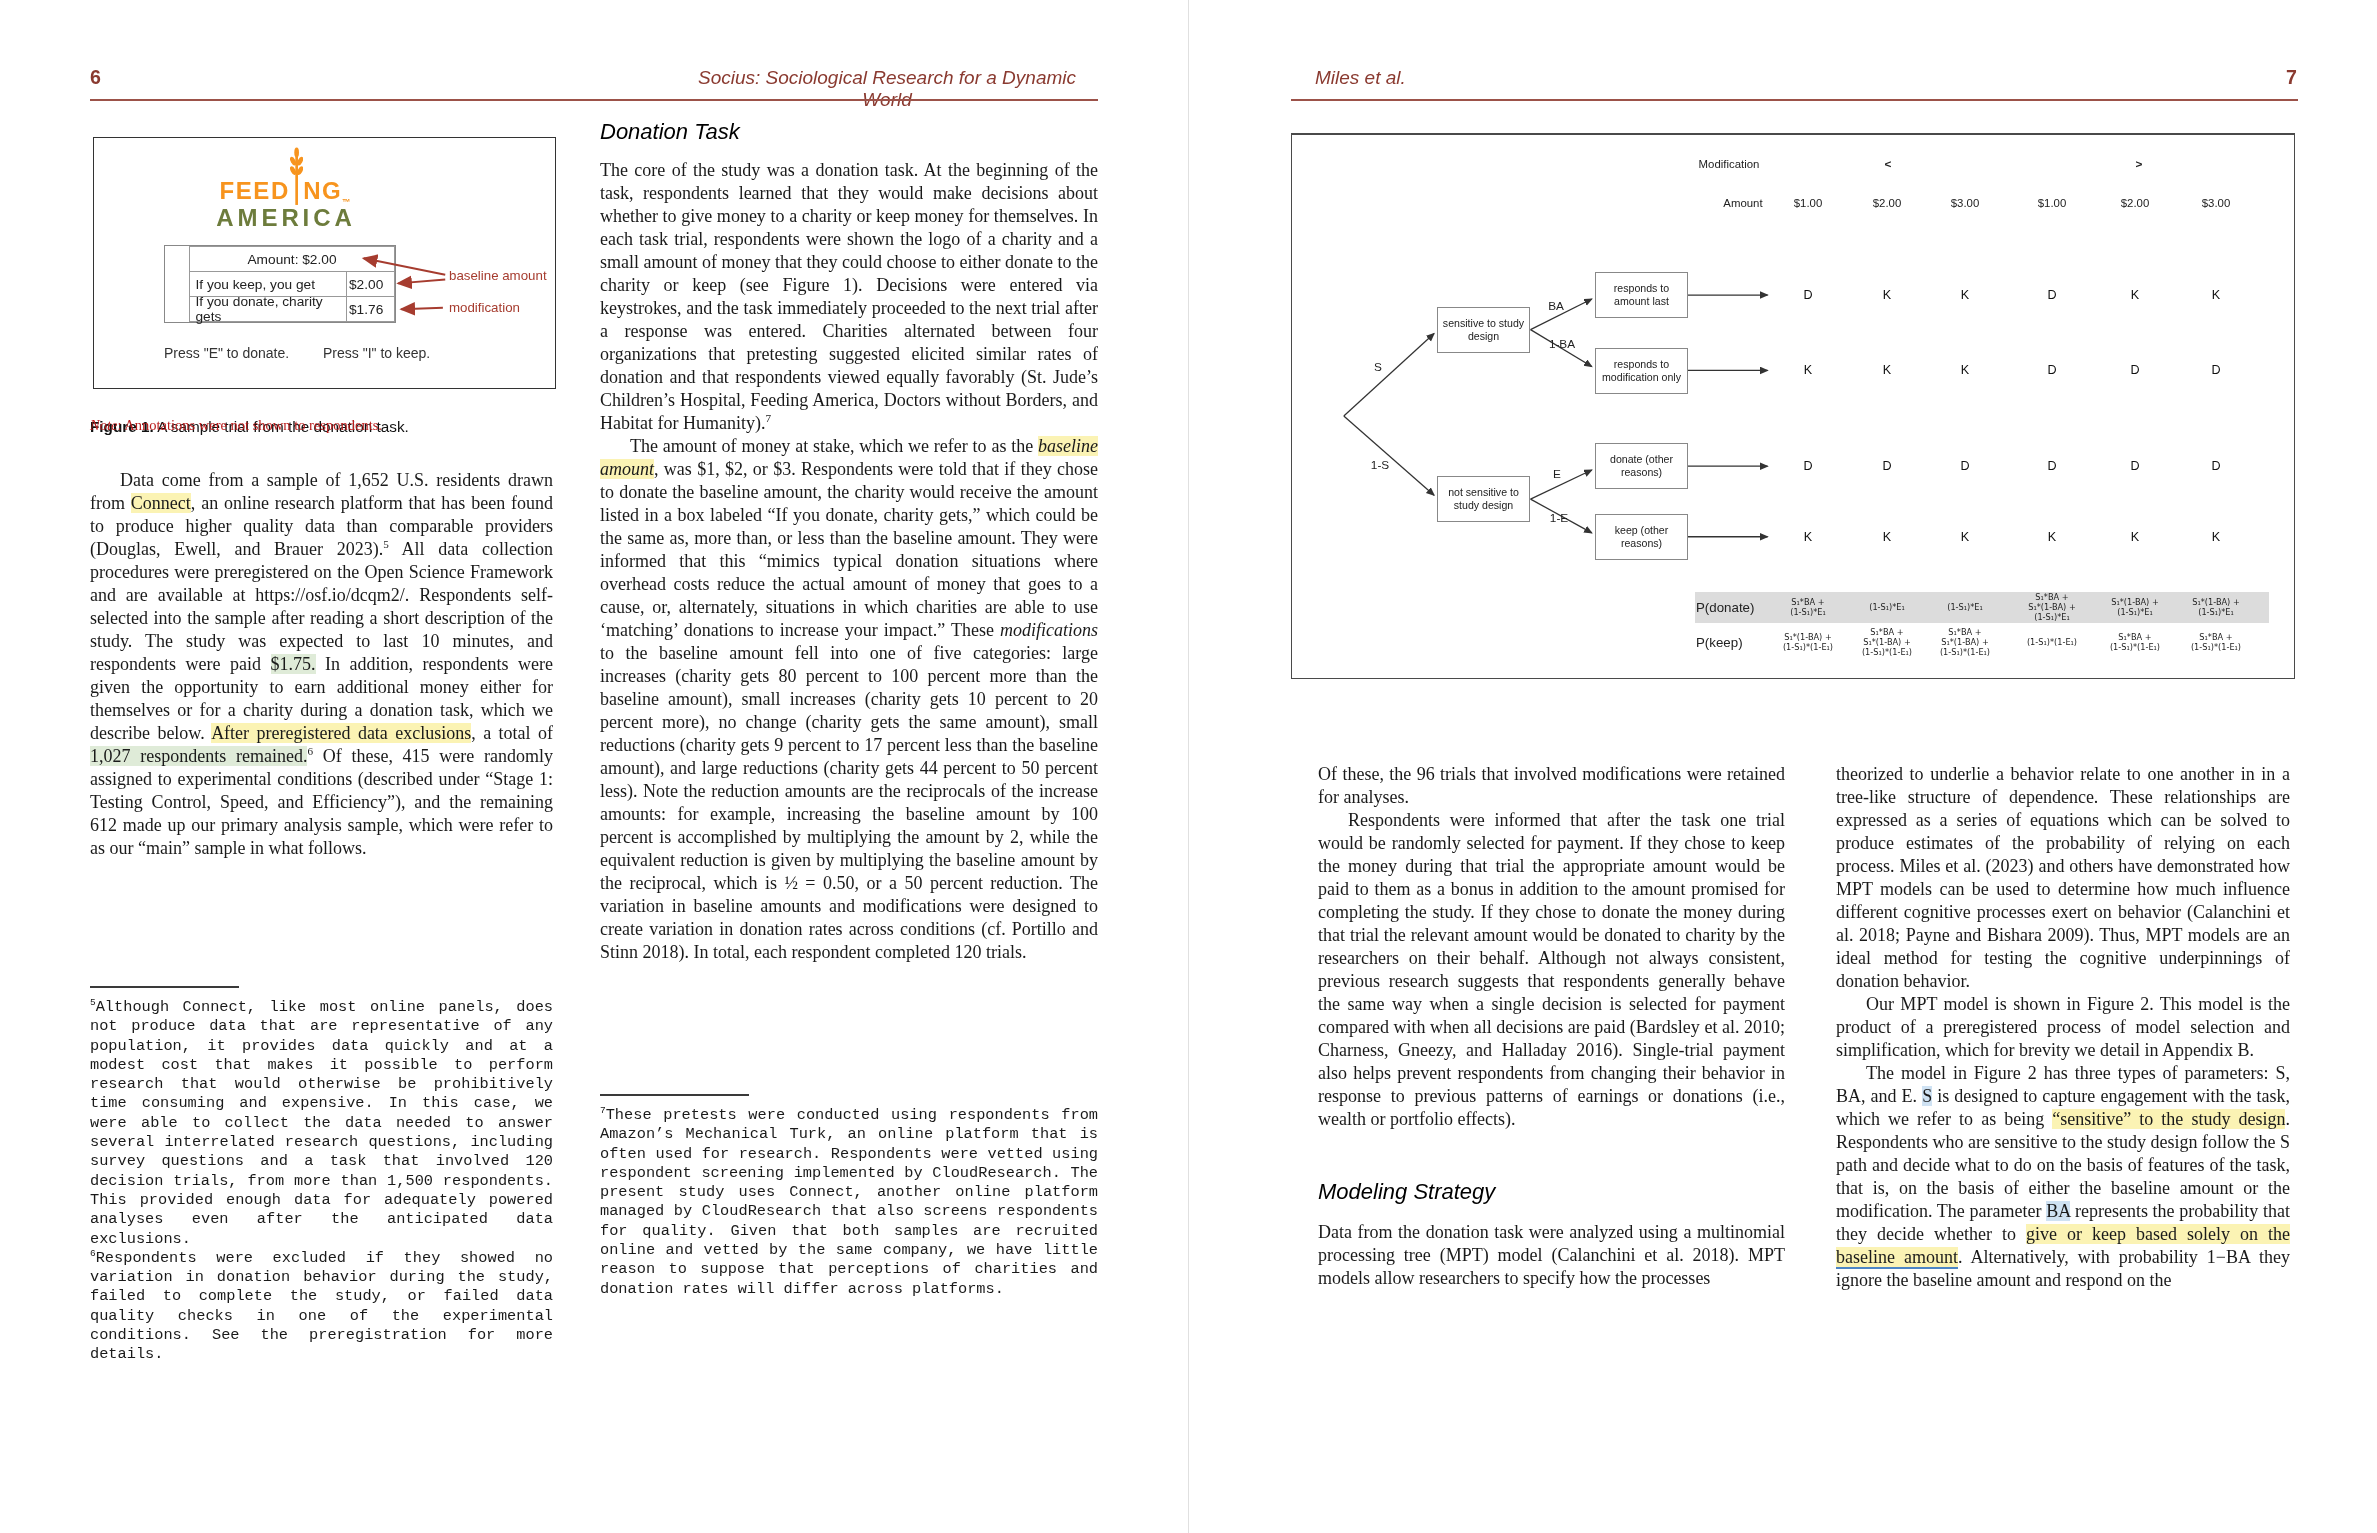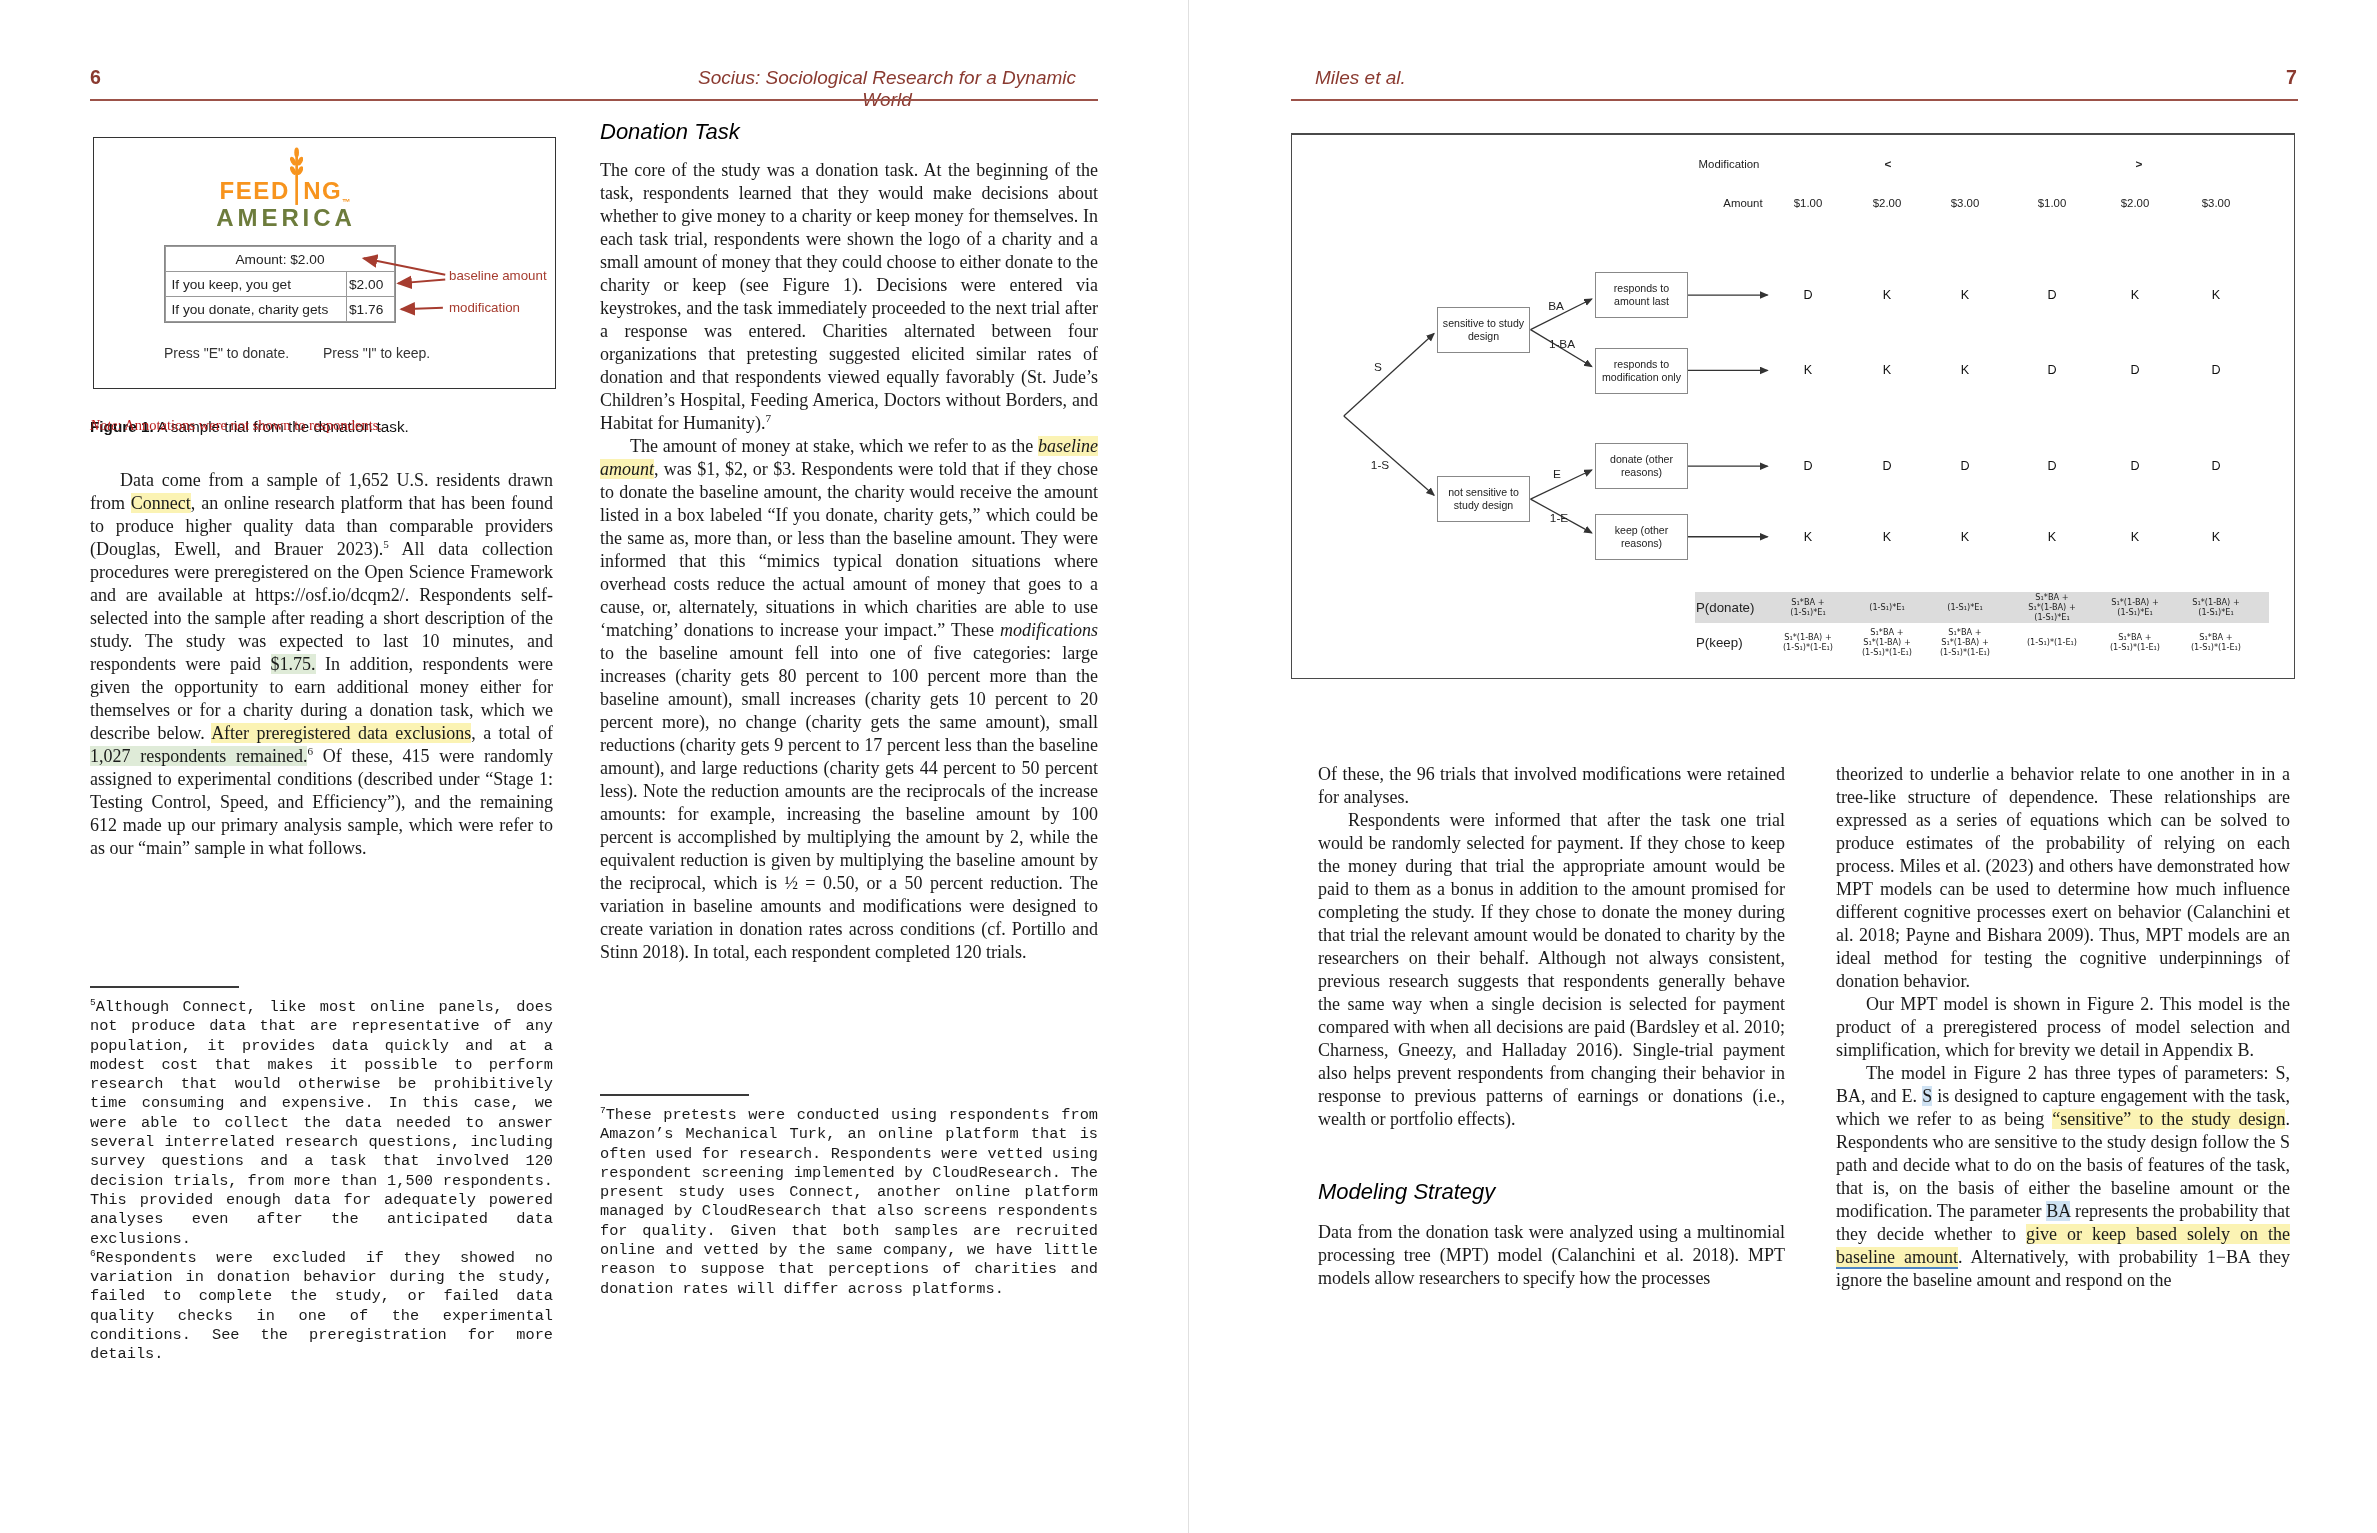--- a/index.html
+++ b/index.html
@@ -39,21 +39,21 @@
   .fig1{position:absolute;left:93px;top:137px;width:461px;height:250px;border:1.6px solid #333;background:#fff;}
   .fa-logo{position:absolute;left:86px;top:9.4px;width:212px;text-align:center;}
   .fa-line1{display:flex;align-items:flex-end;justify-content:center;
             font-family:"Liberation Sans",sans-serif;font-weight:700;font-size:24px;
             letter-spacing:1.6px;color:#f7941e;height:58px;}
   .fa-tm{font-size:8.6px;vertical-align:top;position:relative;top:1.6px;color:#f7941e;font-weight:700;}
   .fa-line2{font-family:"Liberation Sans",sans-serif;font-weight:700;font-size:24px;
             letter-spacing:3.9px;color:#6d7c3c;margin-top:-1.6px;}
   .fig1-table{position:absolute;left:70px;top:107px;width:230px;border:0.8px solid #888;background:#fff;
               font-family:"Liberation Sans",sans-serif;font-size:13.7px;color:#222;}
-  .ft-row{display:flex;height:24px;border:0.8px solid #999;align-items:center;}
+  .ft-row{display:flex;height:24px;border:0.8px solid #999;align-items:center;margin-left:24px;}
   .ft-row + .ft-row{margin-top:-0.8px;}
   .ft-center{justify-content:center;}
   .ft-label{flex:1;padding-left:5.5px;}
   .ft-value{width:45px;border-left:0.8px solid #999;align-self:stretch;display:flex;align-items:center;padding-left:2.4px;}
   .fig1-ann{position:absolute;color:#a63c2f;font-family:"Liberation Sans",sans-serif;font-size:13.3px;}
   .fig1-press{position:absolute;top:207px;font-family:"Liberation Sans",sans-serif;font-size:14px;color:#333;}
   .overlay{position:absolute;left:0;top:0;}
 
   
   .fig2{position:absolute;left:102px;top:133px;width:1002px;height:543px;background:#fff;

